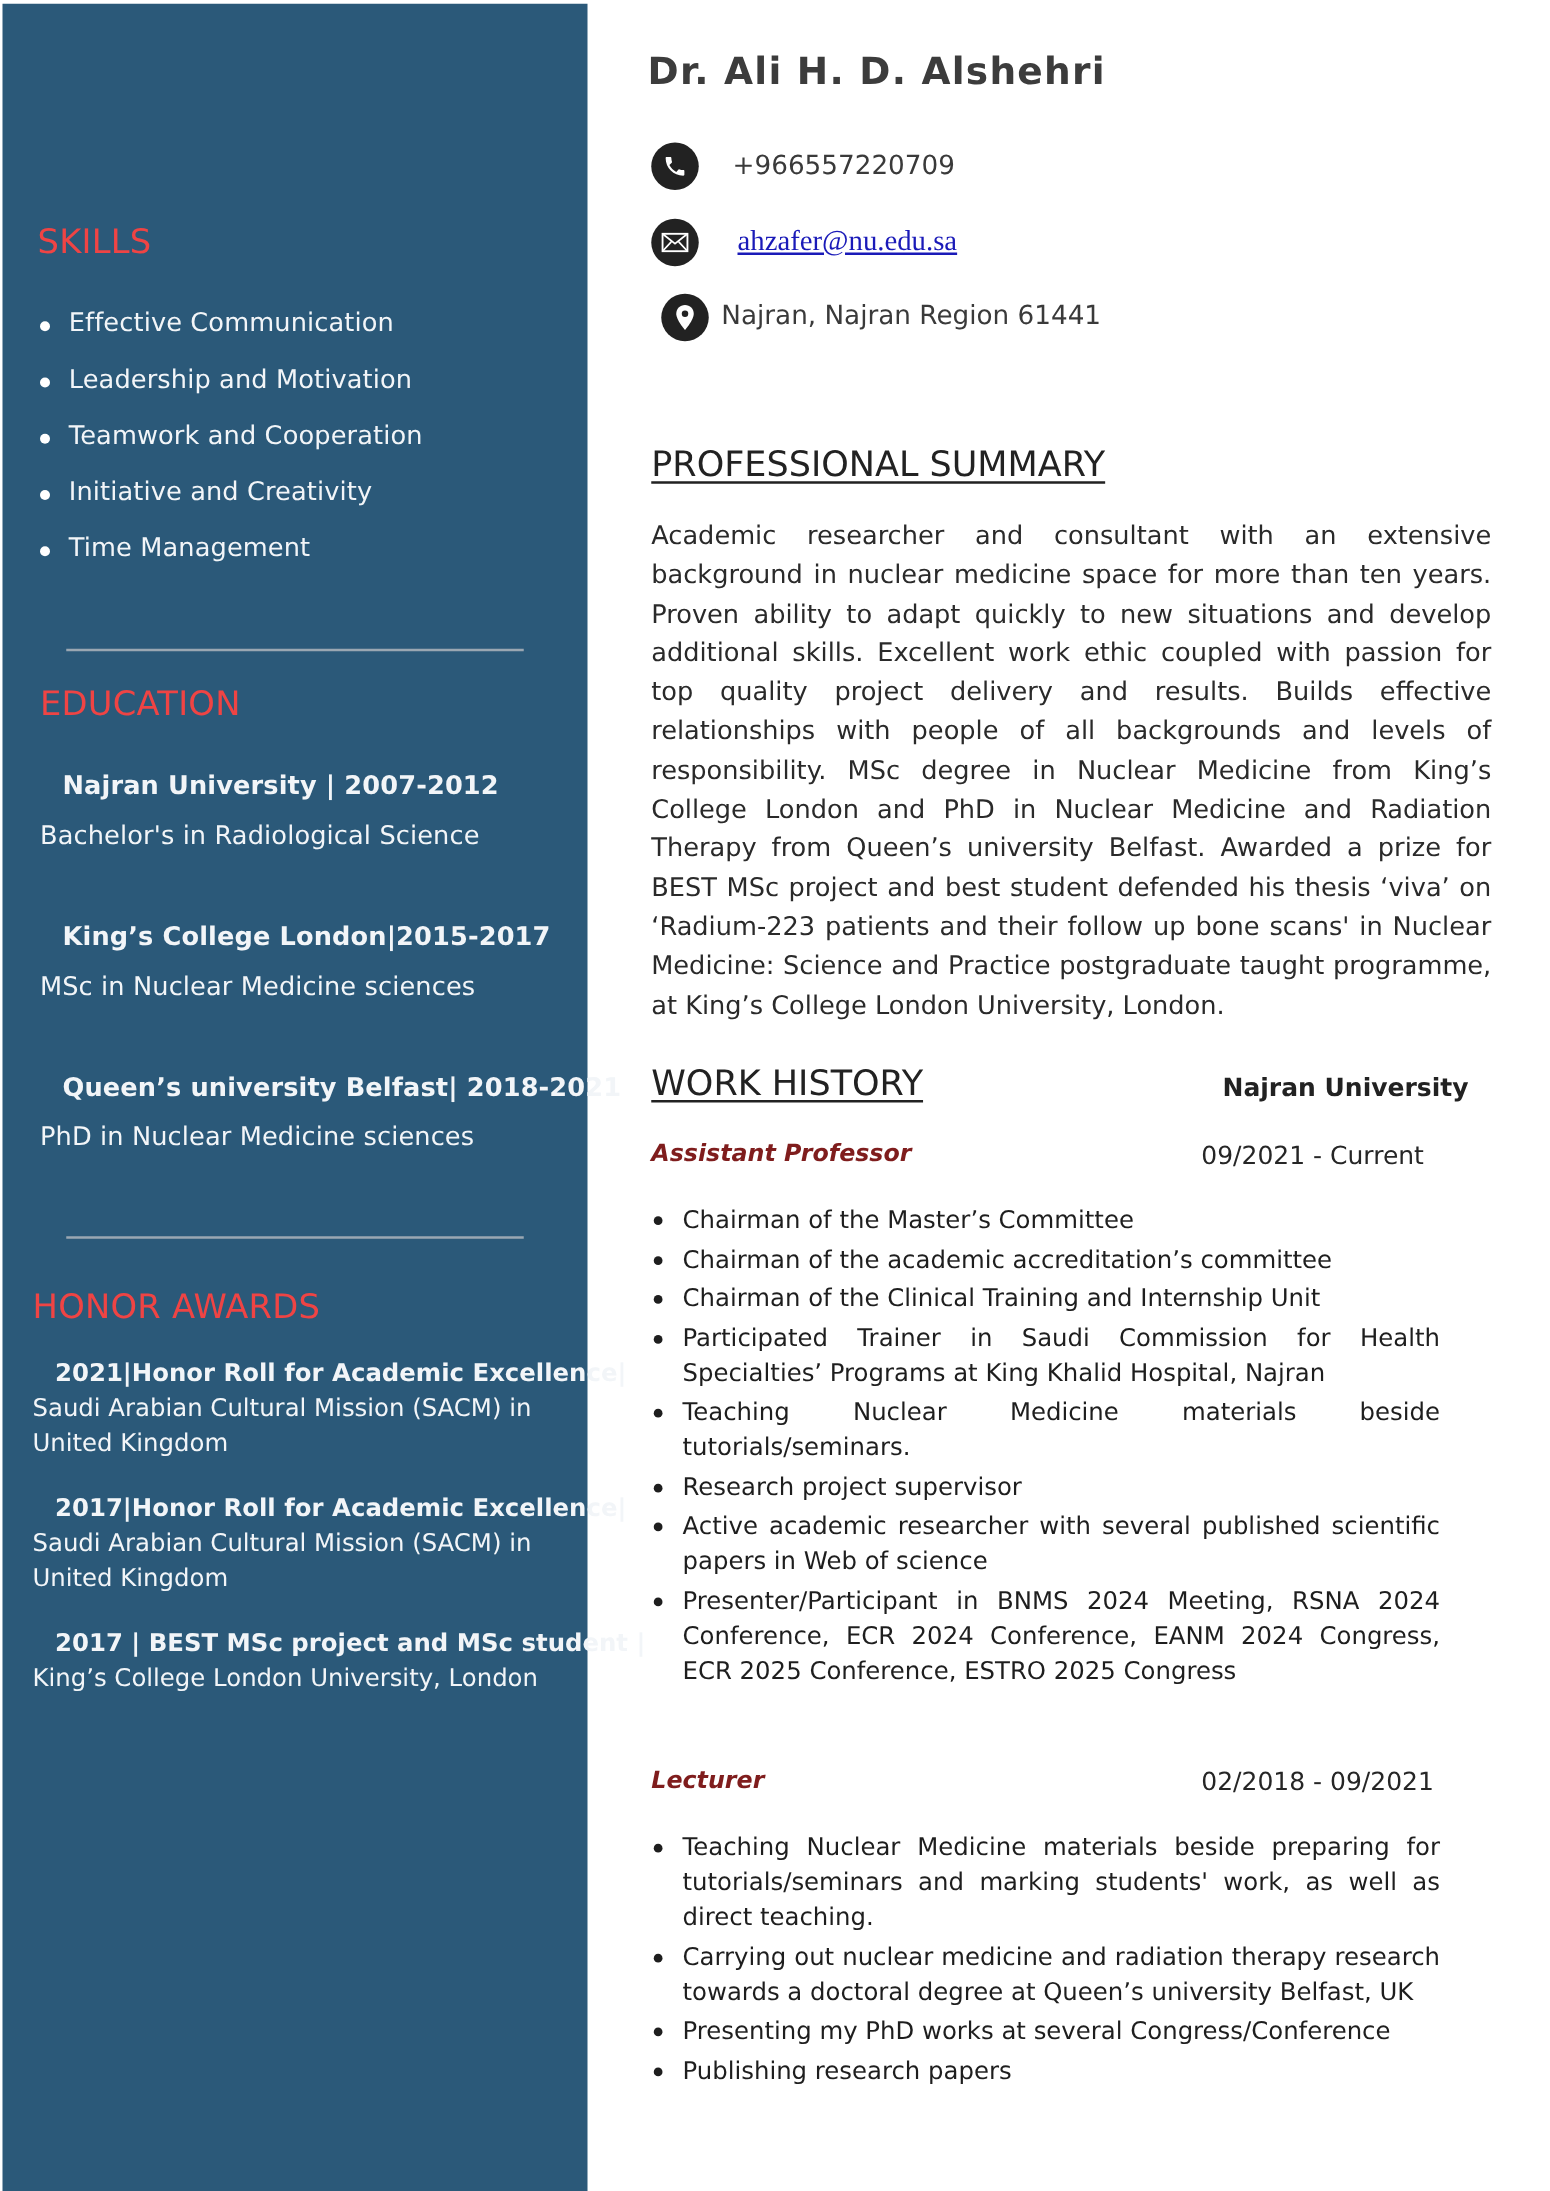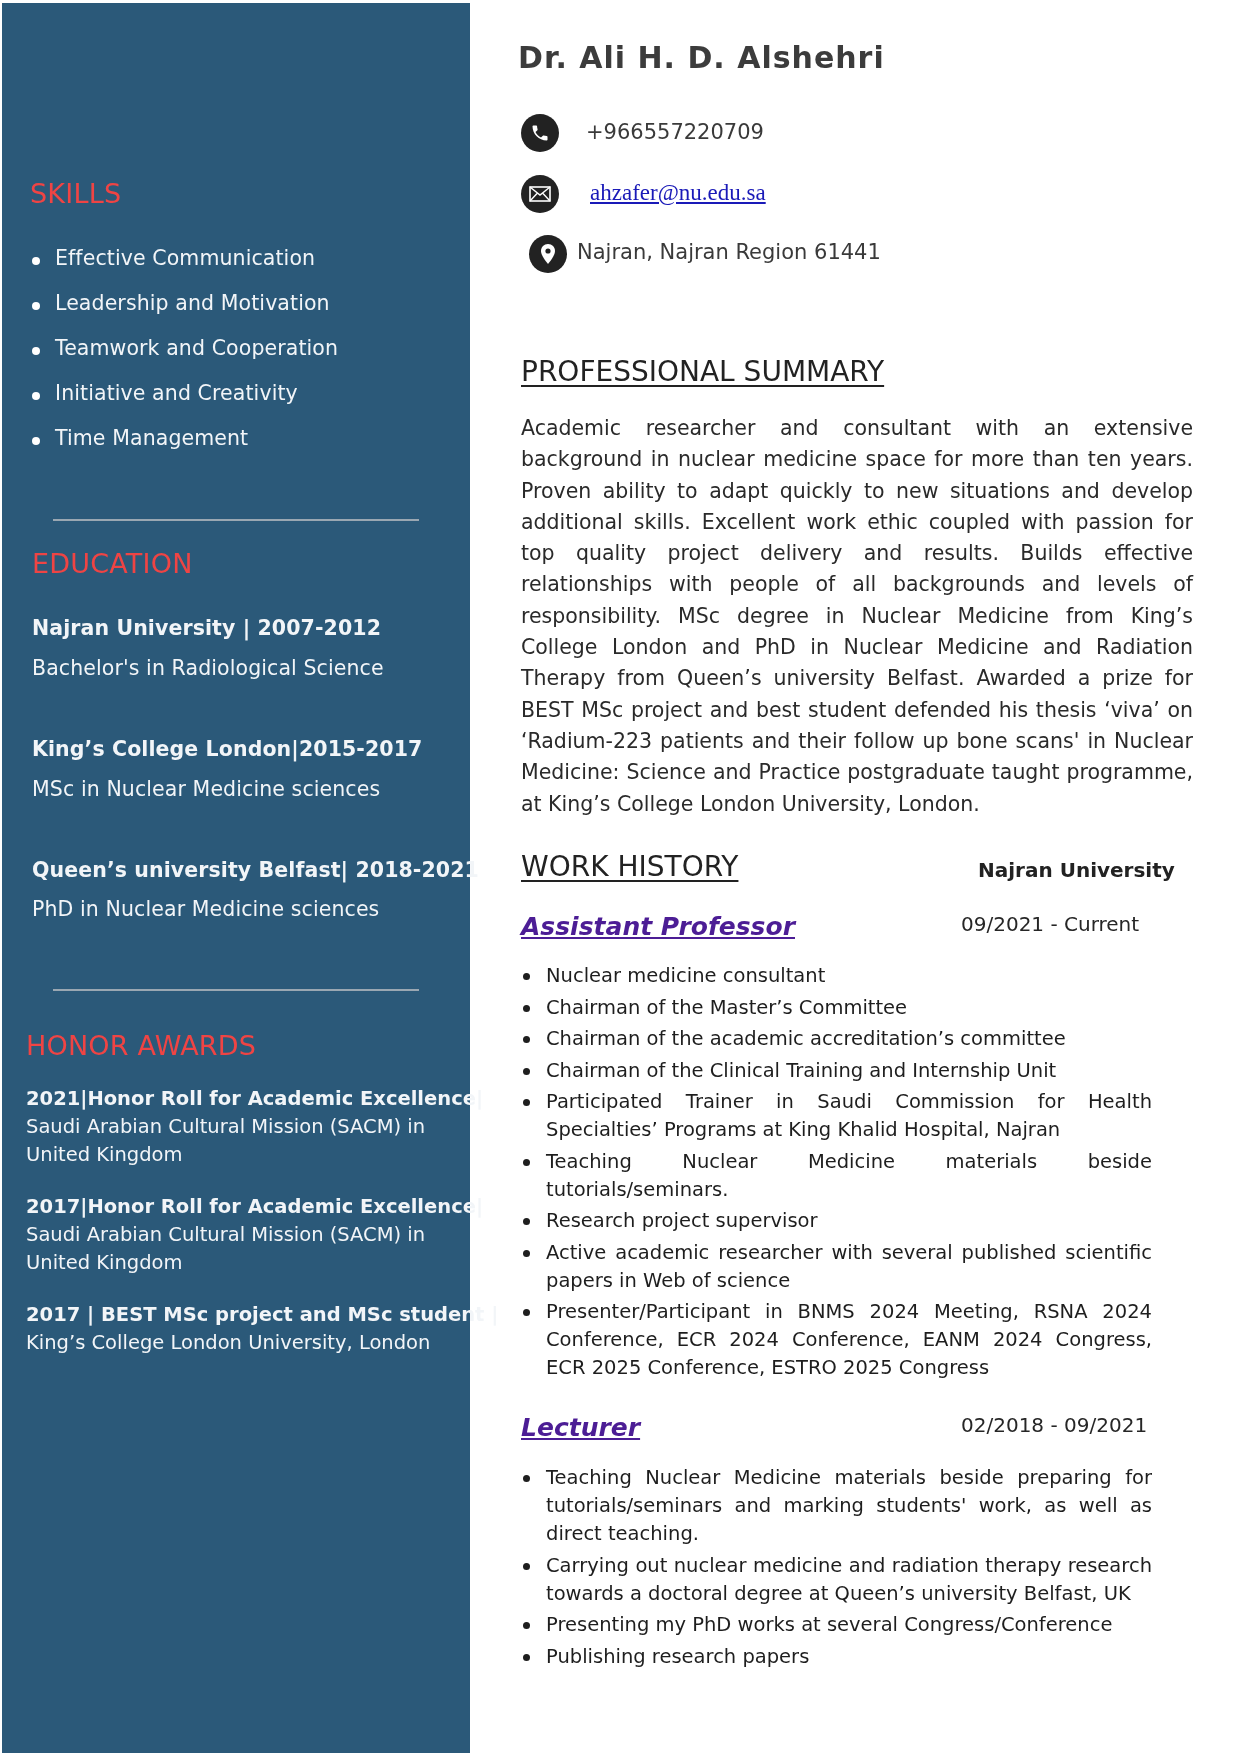--- a/index.html
+++ b/index.html
@@ -1,30 +1,30 @@
 <!DOCTYPE html>
 <html><head>
 <meta charset="utf-8">
 <style>
   html, body { margin: 0; padding: 0; background: #ffffff; }
   body { width: 1240px; height: 1753px; position: relative; overflow: hidden; font-family: "DejaVu Sans", sans-serif; }
   #sidebar { position: absolute; left: 2px; top: 3px; width: 468px; height: 1750px; background: #2b5979; }
   .side-h { position: absolute; color: #ef4444; font-family: "DejaVu Sans", sans-serif; font-size: 27px; letter-spacing: 0.2px; white-space: nowrap; }
   .side-txt { position: absolute; color: #f2f5f8; font-family: "DejaVu Sans", sans-serif; font-size: 20.5px; white-space: nowrap; letter-spacing: 0.1px; }
-  .side-b { font-weight: bold; }
+  .side-b { font-weight: bold; margin-left: 18px; }
   .skill-dot { position: absolute; width: 8px; height: 8px; border-radius: 50%; background: #ffffff; }
   .divider { position: absolute; left: 53px; width: 366px; height: 2px; background: #9aa7b2; }
   .award-line { position: absolute; left: 26px; color: #f2f5f8; font-size: 19.5px; white-space: nowrap; }
   .name { position: absolute; left: 518px; top: 40px; font-size: 30px; font-weight: bold; color: #3c3c3c; letter-spacing: 1px; white-space: nowrap; }
   .contact-icon { position: absolute; width: 38px; height: 38px; border-radius: 50%; background: #222222; display: flex; align-items: center; justify-content: center; }
   .contact-txt { position: absolute; font-size: 21px; color: #3a3a3a; white-space: nowrap; }
   .email { font-family: "Liberation Serif", serif; color: #1a1ab8; text-decoration: underline; font-size: 23px; }
   .sec-h { position: absolute; font-size: 28px; color: #222222; text-decoration: underline; text-decoration-thickness: 2px; text-underline-offset: 4px; white-space: nowrap; }
   .summary { position: absolute; left: 521px; top: 413px; width: 672px; font-size: 20.5px; line-height: 31.3px; color: #2a2a2a; text-align: justify; }
-  .role { position: absolute; font-size: 25px; font-weight: bold; font-style: italic; color: #4c1d95; white-space: nowrap; text-decoration: underline; }
+  .role { position: absolute; font-size: 19px; font-weight: bold; font-style: italic; color: #7f1d1d; white-space: nowrap; }
   .date { position: absolute; font-size: 20px; color: #262626; white-space: nowrap; }
   .employer { position: absolute; font-size: 20px; font-weight: bold; color: #222222; white-space: nowrap; }
   ul.work { position: absolute; left: 521px; width: 631px; margin: 0; padding: 0; list-style: none; }
   ul.work li { position: relative; padding-left: 25px; font-size: 19.5px; line-height: 28px; color: #1e1e1e; text-align: justify; margin-bottom: 3.5px; }
   ul.work li::before { content: ""; position: absolute; left: 2px; top: 11px; width: 7px; height: 7px; border-radius: 50%; background: #1e1e1e; }
 </style>
 </head>
 <body>
 
 <div id="sidebar"></div>
@@ -124,21 +124,20 @@
 <div class="sec-h" style="left:521px; top:355px;">PROFESSIONAL SUMMARY</div>
 <div class="summary">Academic researcher and consultant with an extensive background in nuclear medicine space for more than ten years. Proven ability to adapt quickly to new situations and develop additional skills. Excellent work ethic coupled with passion for top quality project delivery and results. Builds effective relationships with people of all backgrounds and levels of responsibility. MSc degree in Nuclear Medicine from King’s College London and PhD in Nuclear Medicine and Radiation Therapy from Queen’s university Belfast. Awarded a prize for BEST MSc project and best student defended his thesis ‘viva’ on ‘Radium-223 patients and their follow up bone scans' in Nuclear Medicine: Science and Practice postgraduate taught programme, at King’s College London University, London.</div>
 
 <div class="sec-h" style="left:521px; top:850px;">WORK HISTORY</div>
 <div class="employer" style="left:978px; top:858px;">Najran University</div>
 
 <div>
   <div class="role" style="left:521px; top:912px;">Assistant Professor</div>
   <div class="date" style="left:961px; top:912px;">09/2021 - Current</div>
   <ul class="work" style="top:962px;">
-    <li>Nuclear medicine consultant</li>
     <li>Chairman of the Master’s Committee</li>
     <li>Chairman of the academic accreditation’s committee</li>
     <li>Chairman of the Clinical Training and Internship Unit</li>
     <li>Participated Trainer in Saudi Commission for Health Specialties’ Programs at King Khalid Hospital, Najran</li>
     <li>Teaching Nuclear Medicine materials beside tutorials/seminars.</li>
     <li>Research project supervisor</li>
     <li>Active academic researcher with several published scientific papers in Web of science</li>
     <li>Presenter/Participant in BNMS 2024 Meeting, RSNA 2024 Conference, ECR 2024 Conference, EANM 2024 Congress, ECR 2025 Conference, ESTRO 2025 Congress</li>
   </ul>
 </div>

